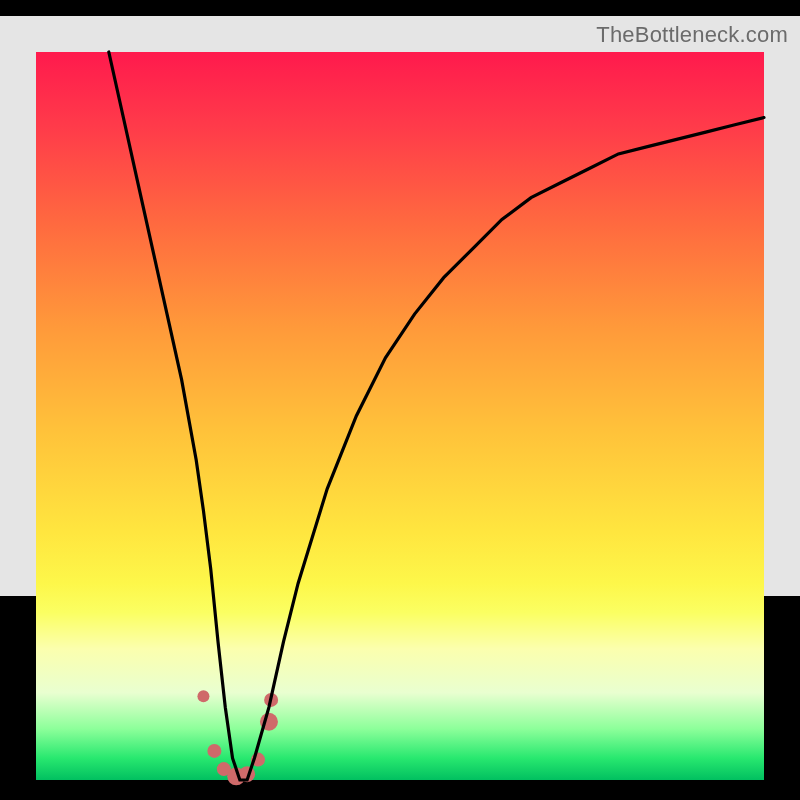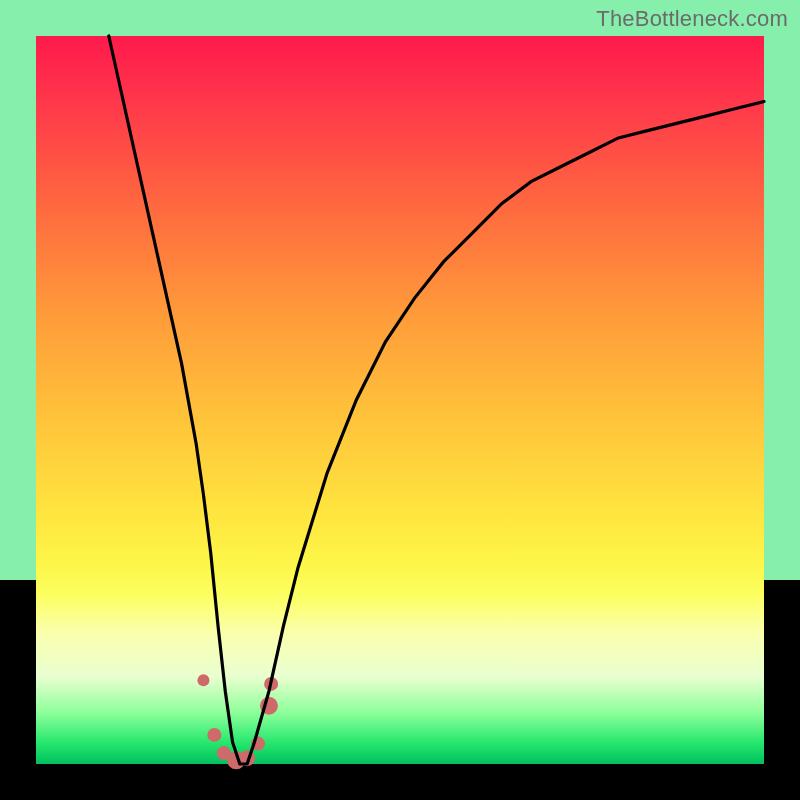--- a/index.html
+++ b/index.html
@@ -7,24 +7,24 @@
     padding: 0;
     width: 800px;
     height: 800px;
     overflow: hidden;
     background: #000;
     font-family: Arial, Helvetica, sans-serif;
   }
   .frame {
     position: absolute;
     left: 0;
-    top: 0;
+    top: 16px;
     width: 800px;
     height: 580px;
-    background: #86efac;
+    background: #e5e5e5;
   }
   .plot {
     position: absolute;
     left: 36px;
     top: 36px;
     width: 728px;
     height: 728px;
     background: linear-gradient(
       to bottom,
       #ff1a4d 0%,

